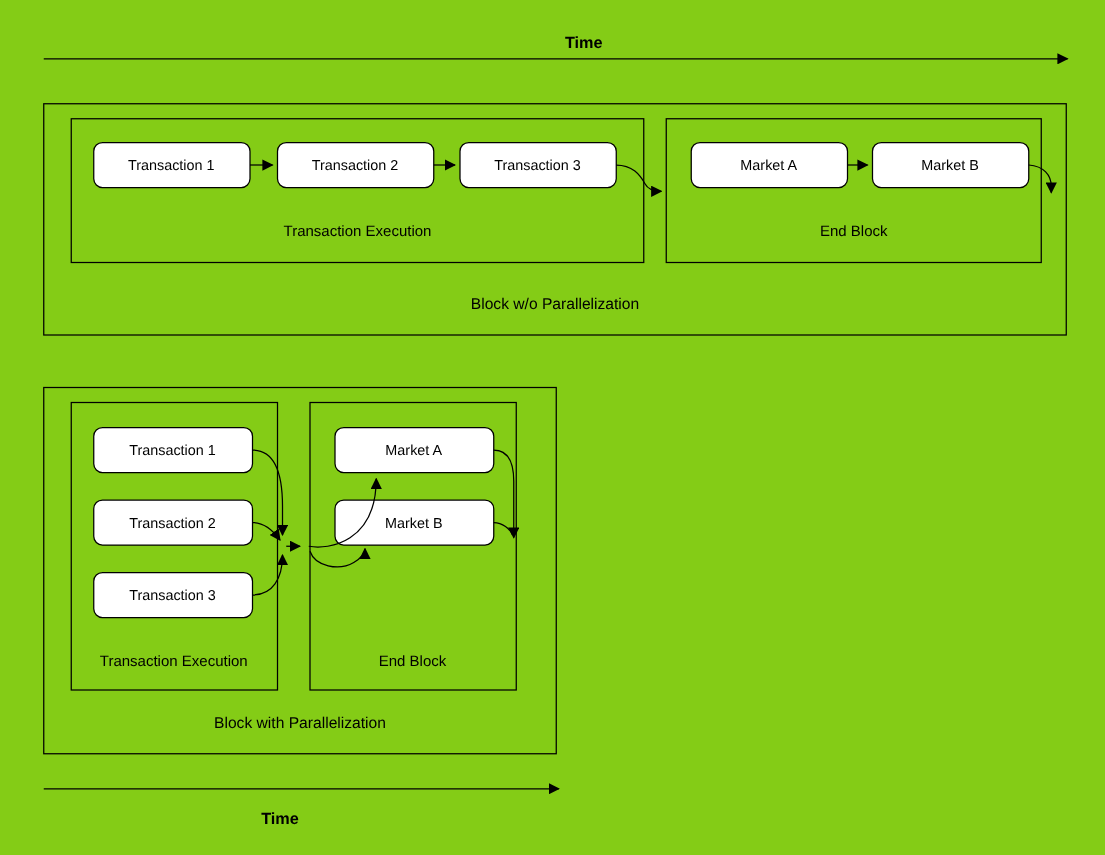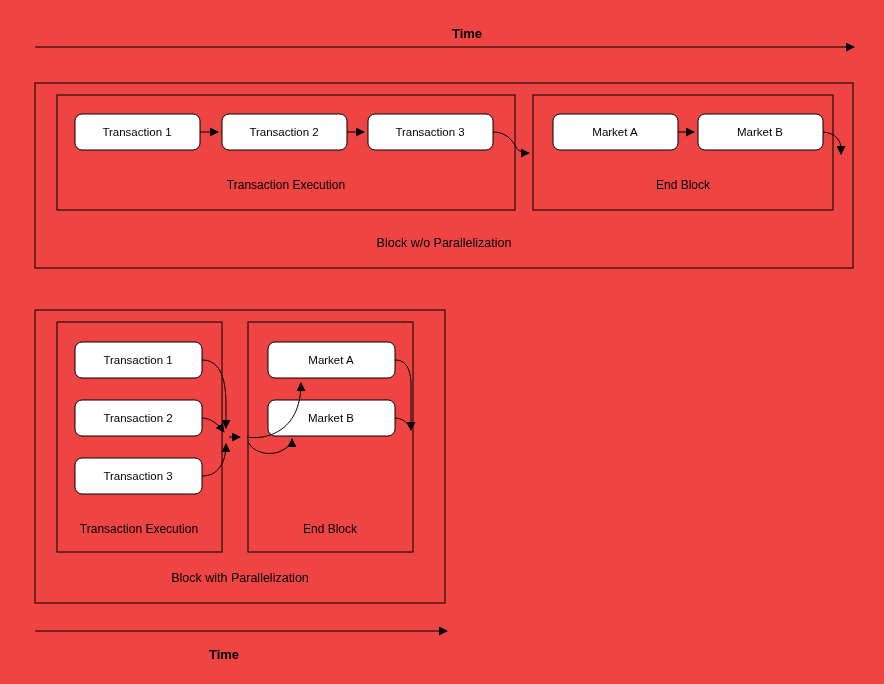--- a/index.html
+++ b/index.html
@@ -4,21 +4,21 @@
 <style>
   html, body {
     margin: 0;
     padding: 0;
     background: #ffffff;
   }
   .page {
     position: relative;
     width: 884px;
     height: 684px;
-    background: #ef4444;
+    background: #84cc16;
     font-family: "Liberation Sans", sans-serif;
     overflow: hidden;
   }
   svg { display: block; }
   .box-rect  { fill: none;    stroke: #000000; stroke-width: 1; }
   .node-rect { fill: #ffffff; stroke: #000000; stroke-width: 1; }
   .edge      { fill: none;    stroke: #000000; stroke-width: 1; }
   .lbl {
     fill: #000000;
     font-family: "Liberation Sans", sans-serif;

